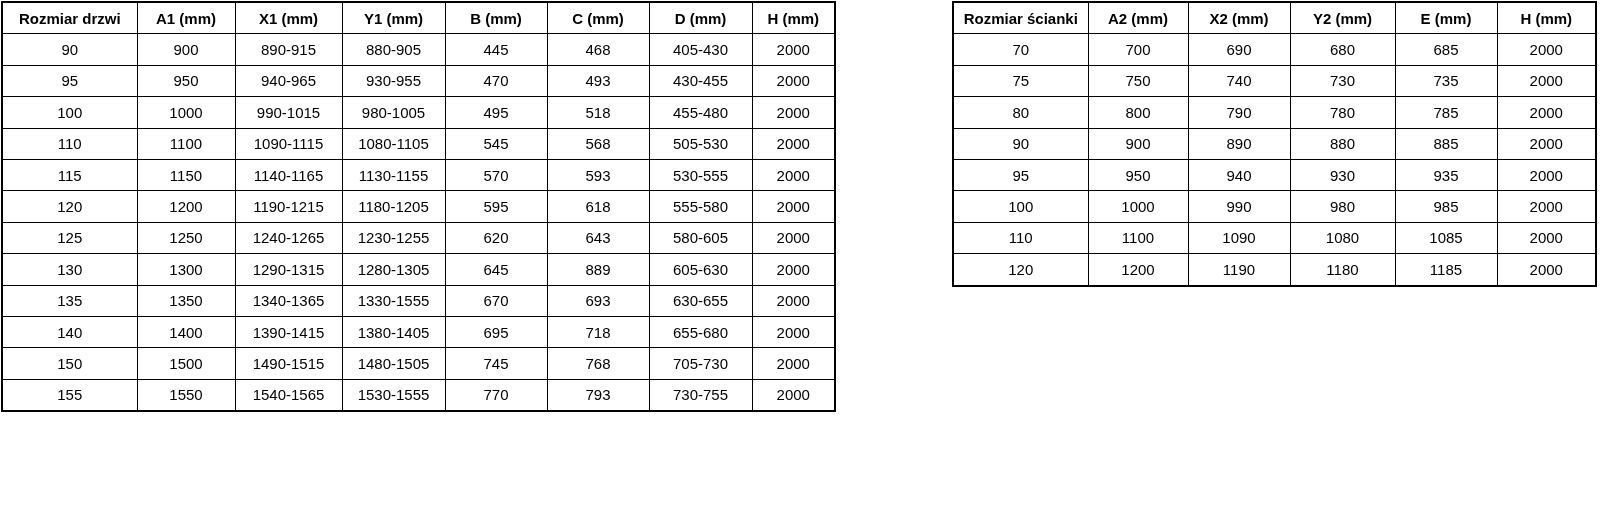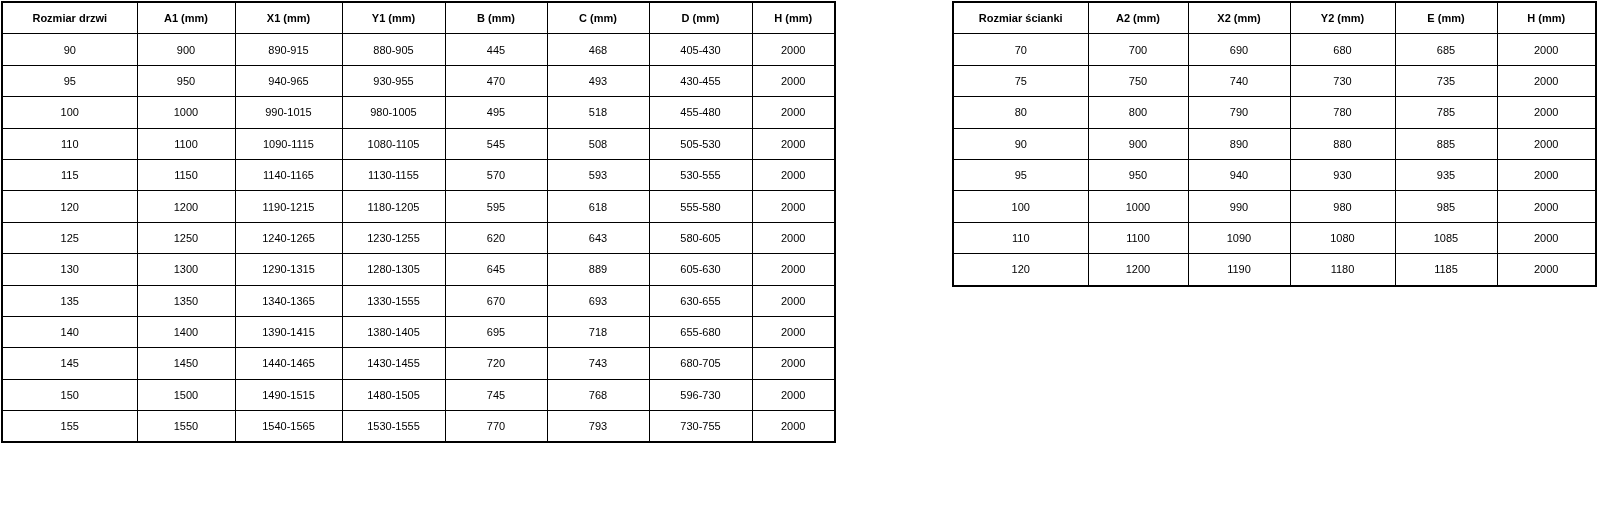--- a/index.html
+++ b/index.html
@@ -14,21 +14,21 @@
     overflow: hidden;
     font-family: "Liberation Sans", sans-serif;
     color: #000000;
   }
   table.spec {
     position: absolute;
     top: 1px;
     border-collapse: collapse;
     table-layout: fixed;
     background: #ffffff;
-    font-size: 11px;
+    font-size: 15px;
     color: #000000;
   }
   table.spec th,
   table.spec td {
     border: 1px solid #000000;
     text-align: center;
     vertical-align: middle;
     padding: 0;
     height: 30.4px;
     overflow: hidden;
@@ -108,21 +108,21 @@
           <td>518</td>
           <td>455-480</td>
           <td>2000</td>
         </tr>
         <tr>
           <td>110</td>
           <td>1100</td>
           <td>1090-1115</td>
           <td>1080-1105</td>
           <td>545</td>
-          <td>508</td>
+          <td>568</td>
           <td>505-530</td>
           <td>2000</td>
         </tr>
         <tr>
           <td>115</td>
           <td>1150</td>
           <td>1140-1165</td>
           <td>1130-1155</td>
           <td>570</td>
           <td>593</td>
@@ -173,37 +173,27 @@
           <td>140</td>
           <td>1400</td>
           <td>1390-1415</td>
           <td>1380-1405</td>
           <td>695</td>
           <td>718</td>
           <td>655-680</td>
           <td>2000</td>
         </tr>
         <tr>
-          <td>145</td>
-          <td>1450</td>
-          <td>1440-1465</td>
-          <td>1430-1455</td>
-          <td>720</td>
-          <td>743</td>
-          <td>680-705</td>
-          <td>2000</td>
-        </tr>
-        <tr>
           <td>150</td>
           <td>1500</td>
           <td>1490-1515</td>
           <td>1480-1505</td>
           <td>745</td>
           <td>768</td>
-          <td>596-730</td>
+          <td>705-730</td>
           <td>2000</td>
         </tr>
         <tr>
           <td>155</td>
           <td>1550</td>
           <td>1540-1565</td>
           <td>1530-1555</td>
           <td>770</td>
           <td>793</td>
           <td>730-755</td>

